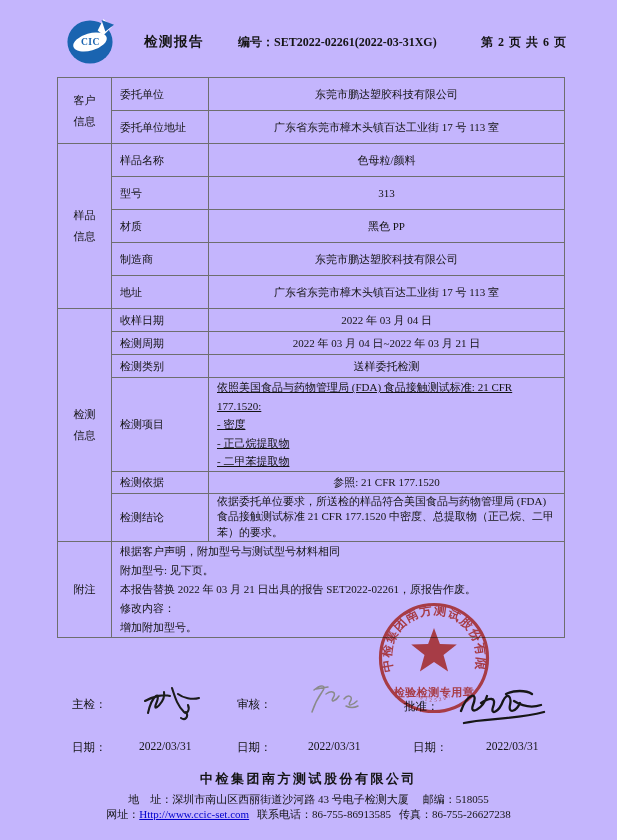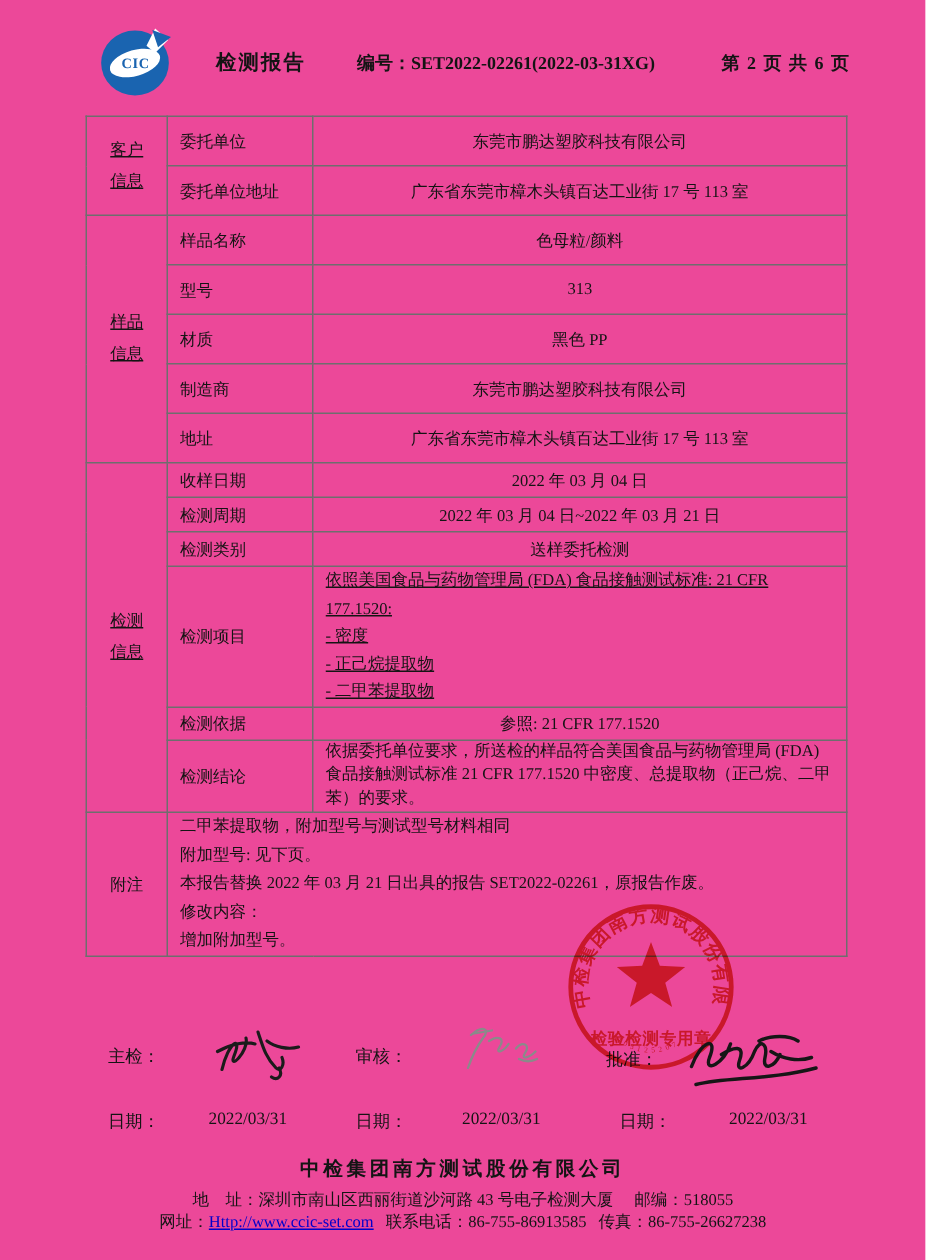--- a/index.html
+++ b/index.html
@@ -2,34 +2,34 @@
 <html><head>
 <meta charset="utf-8">
 <style>
   * { box-sizing: border-box; }
   html,body { margin:0; padding:0; background:#fff; }
   body {
     width:617px; height:840px;
     font-family:"Liberation Serif","DejaVu Serif",serif;
     color:#141414;
   }
-  .page { position:relative; width:617px; height:840px; overflow:hidden; background:#ec4899; }
+  .page { position:relative; width:617px; height:840px; overflow:hidden; background:#c4b5fd; }
 
   
   .header { position:absolute; top:16px; left:62px; width:505px; height:52px; display:flex; align-items:center; }
   .logo { flex:0 0 auto; }
   .report-title { font-weight:bold; font-size:13.5px; letter-spacing:1.5px; margin-left:26px; }
   .report-no { font-weight:bold; font-size:12px; margin-left:34px; white-space:nowrap; }
   .page-info { font-weight:bold; font-size:12px; margin-left:auto; white-space:nowrap; letter-spacing:1px; }
 
   
   table.report { position:absolute; top:77px; left:57px; width:507px; border-collapse:collapse; table-layout:fixed; font-size:11px; }
   table.report td { border:1px solid #6e6e6e; padding:0 8px; vertical-align:middle; word-break:break-all; }
   td.sec { text-align:center; padding:0 2px; }
-  td.sec div { line-height:21px;text-decoration:underline; }
+  td.sec div { line-height:21px; }
   td.val { padding:0 12px;text-align:center; }
   tr.r33 td { height:33px; }
   tr.r23 td { height:23px; }
   td.multiline { line-height:18.5px; padding:4px 12px; vertical-align:top;text-decoration:underline; }
   td.multiline div { white-space:nowrap; overflow:hidden; }
   td.conclusion { line-height:15.8px; padding:4px 12px 4px 12px; vertical-align:middle;margin-top:24px; }
   td.notes { line-height:19px; padding:5px 10px; vertical-align:top; }
 
   
   .abs { position:absolute; white-space:nowrap; }
@@ -149,21 +149,21 @@
       <td class="val">参照: 21 CFR 177.1520</td>
     </tr>
     <tr style="height:47px">
       <td>检测结论</td>
       <td class="conclusion">依据委托单位要求，所送检的样品符合美国食品与药物管理局 (FDA) 食品接触测试标准 21 CFR 177.1520 中密度、总提取物（正己烷、二甲苯）的要求。</td>
     </tr>
 
     <tr>
       <td class="sec">附注</td>
       <td class="notes" colspan="2">
-        <div>二甲苯提取物，附加型号与测试型号材料相同</div>
+        <div>根据客户声明，附加型号与测试型号材料相同</div>
         <div>附加型号: 见下页。</div>
         <div>本报告替换 2022 年 03 月 21 日出具的报告 SET2022-02261，原报告作废。</div>
         <div>修改内容：</div>
         <div>增加附加型号。</div>
       </td>
     </tr>
   </tbody>
     </table>
 
   <svg class="stamp" viewBox="0 0 114 114" xmlns="http://www.w3.org/2000/svg" xmlns:xlink="http://www.w3.org/1999/xlink">

